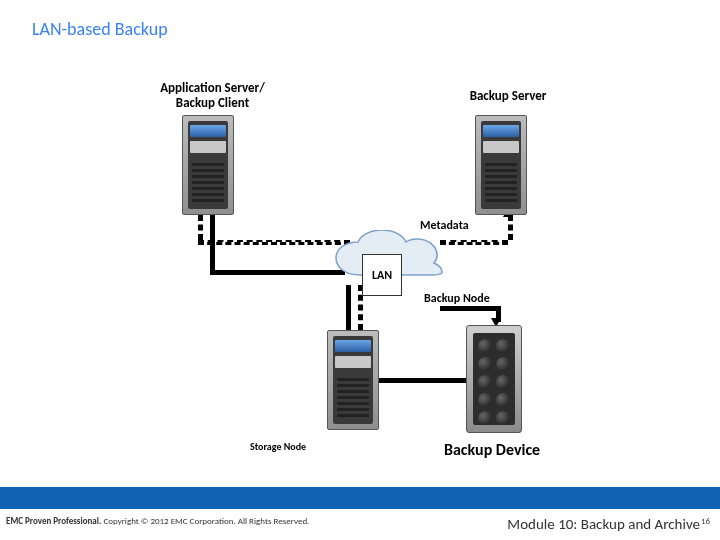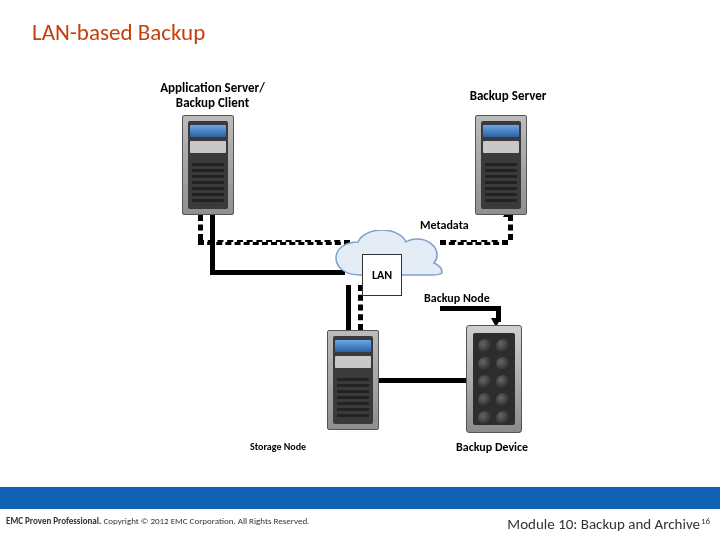--- a/index.html
+++ b/index.html
@@ -1,17 +1,17 @@
 <!DOCTYPE html>
 <html><head>
 <meta charset="utf-8">
 <style>
   *{box-sizing:border-box;margin:0;padding:0}
   body{width:720px;height:540px;font-family:Calibri,Arial,sans-serif;background:#fff;position:relative;overflow:hidden}
-  .title{position:absolute;left:32px;top:18px;font-size:23px;font-weight:400;color:#c2410c}
+  .title{position:absolute;left:32px;top:18px;font-size:18px;font-weight:400;color:#3b82f6}
   .lbl{position:absolute;font-weight:700;color:#000;text-align:center;white-space:pre;font-size:13px}
   .lanbox{position:absolute;left:362px;top:254px;background:#fff;border:1px solid #333;padding:13px 9px;font-size:12px;font-weight:700;z-index:20}
 
   
   .rack{position:absolute;width:52px;height:100px;z-index:10}
   .rack .body{position:absolute;left:0;top:0;width:52px;height:100px;background:linear-gradient(#bcbcbc,#8f8f8f);border:1px solid #555;border-radius:2px}
   .rack .front{position:absolute;left:6px;top:6px;width:40px;height:88px;background:#3a3a3a;border-radius:2px}
   .rack .mod{position:absolute;left:8px;width:36px;height:12px;background:#c8c8c8;border-radius:1px}
   .rack .mod.blue{background:linear-gradient(#6aa7e8,#2d5fa5)}
   .rack .slot{position:absolute;left:10px;width:32px;height:3px;background:#222;border-radius:1px}
@@ -50,21 +50,21 @@
 
 <div class="title">LAN-based Backup</div>
 
 <div class="lbl" style="left:140px;top:80px;width:145px">Application Server/
 Backup Client</div>
 <div class="lbl" style="left:448px;top:88px;width:120px">Backup Server</div>
 <div class="lbl" style="left:420px;top:218px;font-size:12px">Metadata</div>
 <div class="lanbox">LAN</div>
 <div class="lbl" style="left:424px;top:291px;font-size:12px">Backup Node</div>
 <div class="lbl" style="left:250px;top:440px;font-size:10px">Storage Node</div>
-<div class="lbl" style="left:456px;top:440px;font-size:12px">Backup Device</div>
+<div class="lbl" style="left:444px;top:440px;font-size:16px">Backup Device</div>
 
 <div class="cloud">
 <svg viewBox="0 0 130 58">
       <path d="M30 45c-14 0-24-7-24-17s10-16 22-16c3-7 13-12 24-12s21 5 24 12c3-2 7-3 11-3 11 0 20 7 20 16 0 3-1 6-3 8 5 2 8 6 8 10 0 0-3 2-10 2H30z" fill="#e4ecf6" stroke="#7ca0cc" stroke-width="1.5"></path>
     </svg>
 </div>
 
 <div class="rack" style="left:182px;top:115px">
   <div class="body"></div>
     <div class="front"></div>

